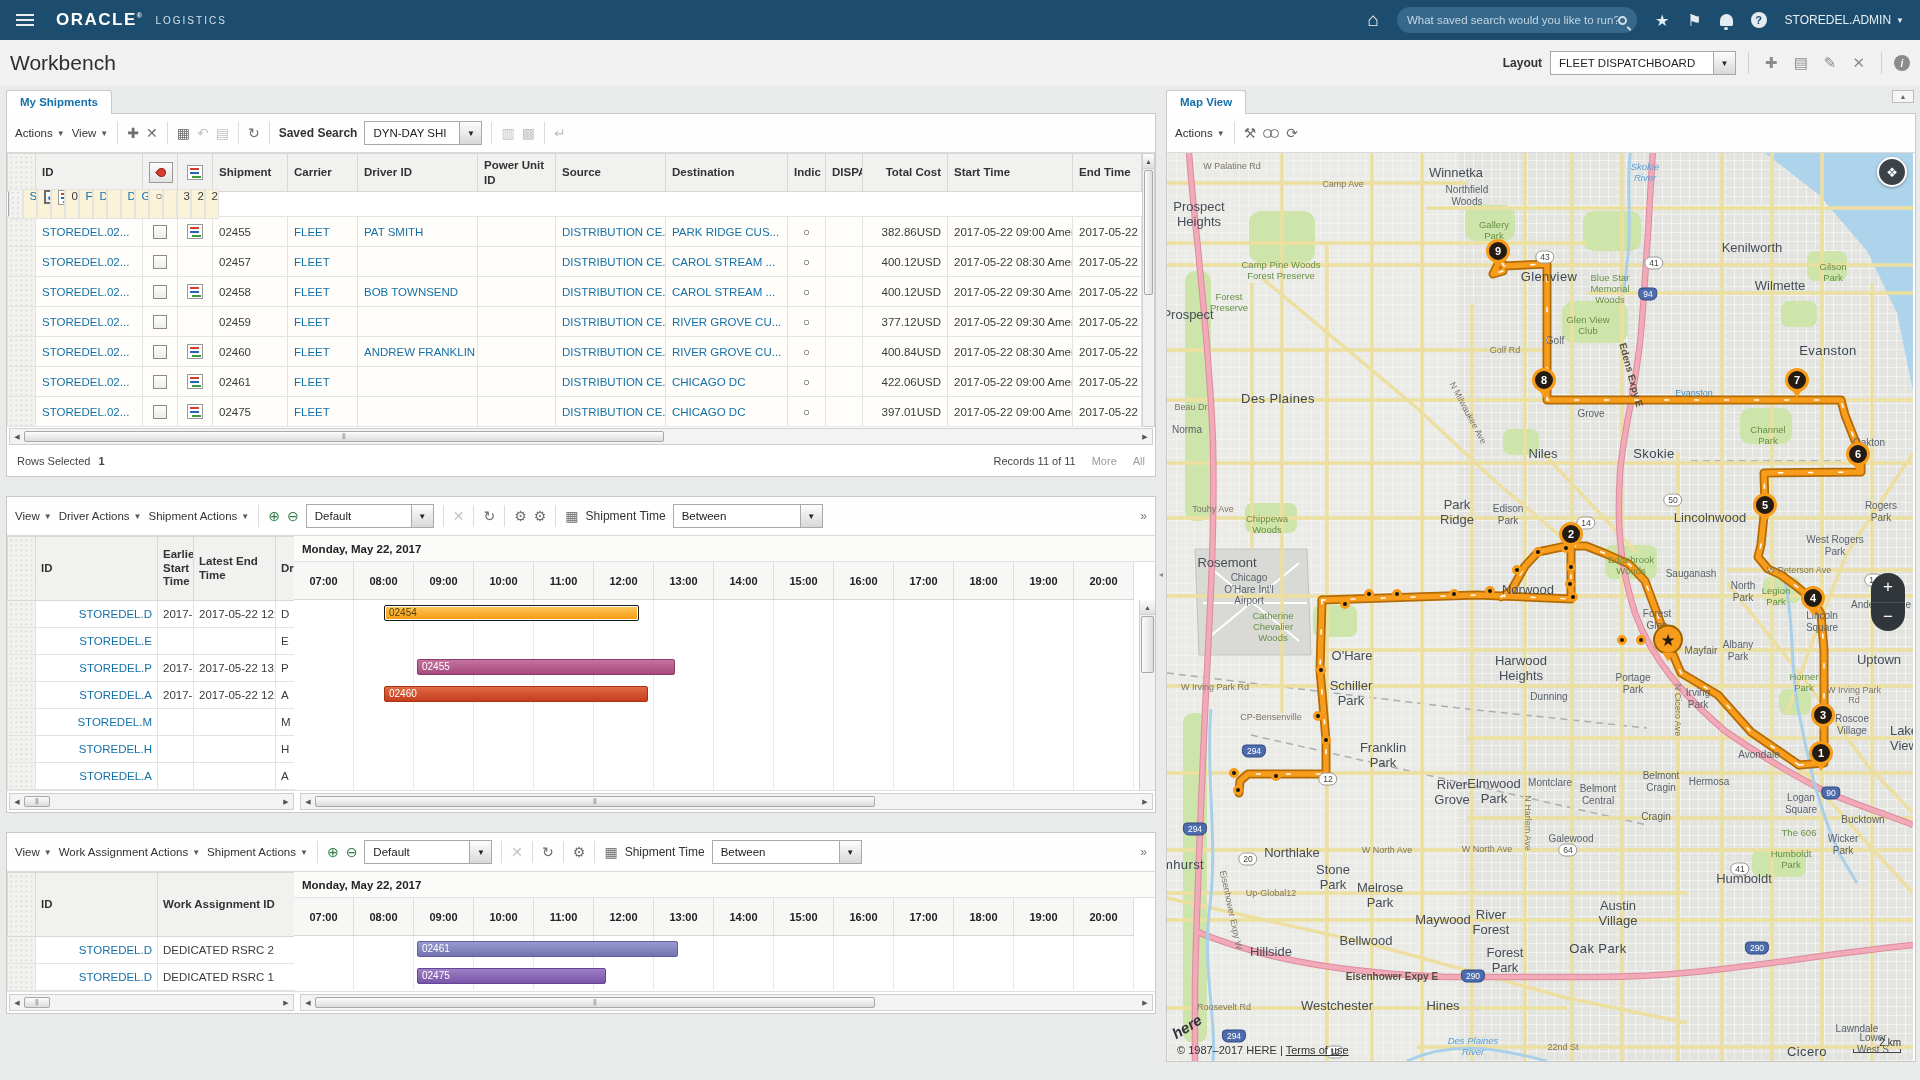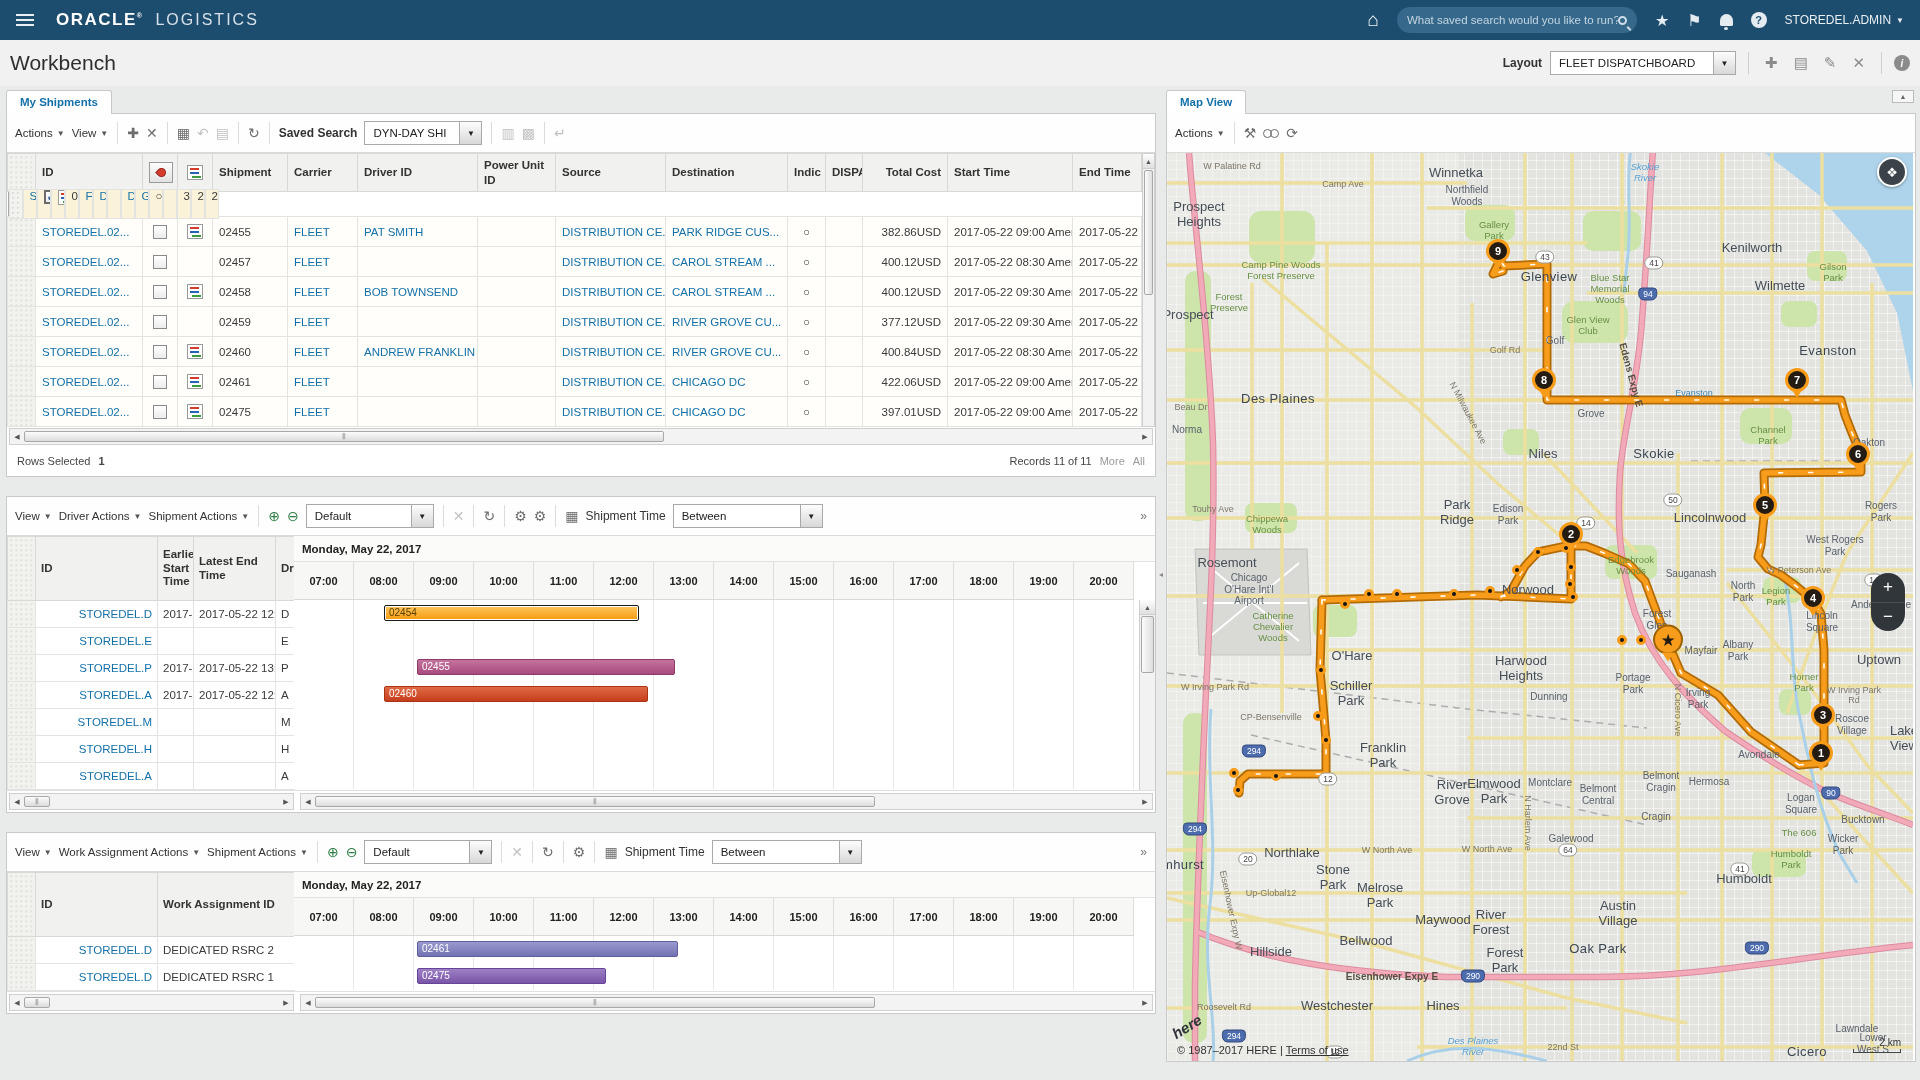--- a/index.html
+++ b/index.html
@@ -4,21 +4,21 @@
 <style>
   * { margin:0; padding:0; box-sizing:border-box; }
   html,body { width:1920px; height:1080px; overflow:hidden; font-family:"Liberation Sans", sans-serif; background:#e9ebea; }
 
   
   .topbar { height:40px; background:#1d4d6e; display:flex; align-items:center; padding:0 16px; color:#fff; }
   .burger { width:18px; display:flex; flex-direction:column; gap:3px; margin-right:22px; cursor:pointer; }
   .burger i { height:2px; background:#e9eef2; display:block; }
   .logo { font-weight:bold; font-size:17px; letter-spacing:1.5px; color:#fff; }
   .logo sup { font-size:7px; }
-  .product { font-size:16px; letter-spacing:2px; color:#d6e0e8; margin-left:12px; }
+  .product { font-size:10px; letter-spacing:2px; color:#d6e0e8; margin-left:12px; }
   .topbar .right { margin-left:auto; display:flex; align-items:center; gap:18px; }
   .homeico { font-size:19px; color:#eef3f7; }
   .searchpill { width:240px; height:26px; background:#35688a; border-radius:13px; display:flex; align-items:center; padding:0 10px; }
   .searchpill input { flex:1; background:transparent; border:none; outline:none; color:#e8f0f6; font-size:11.5px; }
   .searchpill input::placeholder { color:#c3d5e2; }
   .mag { width:9px; height:9px; border:2px solid #cfdde8; border-radius:50%; position:relative; flex:none; }
   .mag::after { content:""; position:absolute; width:2px; height:5px; background:#cfdde8; left:8px; top:8px; transform:rotate(-45deg); }
   .navico { font-size:16px; color:#e4ebf1; }
   .bellico { width:13px; height:12px; background:#e4ebf1; border-radius:7px 7px 2px 2px; position:relative; }
   .bellico::after { content:""; position:absolute; left:4px; top:13px; width:4px; height:3px; background:#e4ebf1; border-radius:50%; }
@@ -78,21 +78,21 @@
   .hbtn { width:24px; height:21px; border:1px solid #9a9a9a; background:linear-gradient(#fdfdfd,#e2e2e2); display:inline-flex; align-items:center; justify-content:center; }
   .pinico { width:9px; height:9px; background:#d63c2e; border-radius:50% 50% 50% 0; transform:rotate(45deg); display:inline-block; border:1px solid #8e1f14; }
   .vscroll { width:16px; background:#f2f2f2; border:1px solid #cfcfcf; position:relative; }
   .sb-arrow { height:15px; text-align:center; font-size:7px; color:#555; line-height:15px; background:linear-gradient(#fcfcfc,#e0e0e0); border-bottom:1px solid #cfcfcf; }
   .sb-thumb { position:absolute; left:1px; right:1px; top:16px; height:46%; background:linear-gradient(90deg,#fbfbfb,#dedede); border:1px solid #a8a8a8; border-radius:2px; }
   .hscroll { height:17px; margin:1px 2px; background:#f3f3f3; border:1px solid #cfcfcf; display:flex; align-items:center; position:relative; }
   .hs-arrow { width:14px; font-size:7px; color:#555; text-align:center; flex:none; }
   .hs-thumb { height:11px; background:linear-gradient(#fcfcfc,#dcdcdc); border:1px solid #a8a8a8; border-radius:2px; position:relative; }
   .hs-thumb::after { content:"⫴"; position:absolute; left:50%; top:50%; transform:translate(-50%,-54%); font-size:8px; color:#888; }
   .panel-footer { height:30px; display:flex; align-items:center; font-size:11px; color:#444; padding:0 10px; gap:8px; }
-  .pf-right { margin-left:auto; display:flex; gap:8px; align-items:center;text-align:center; }
+  .pf-right { margin-left:auto; display:flex; gap:16px; align-items:center;text-align:center; }
   .pf-dim { color:#9a9a9a; }
 
   
   .gantt { display:flex; border-bottom:1px solid #e0e0e0; }
   .ggrid { width:287px; flex:none; border-right:1px solid #c9c9c9; }
   .ggrid table { width:287px; }
   .ggrid th, .ggrid td { border:1px solid #e3e3e1; font-size:11.5px; overflow:hidden; white-space:nowrap; }
   .ggrid th { background:#f1f1ef; border-color:#d8d8d6; color:#333; text-align:left; padding:2px 5px; height:64px; vertical-align:middle; white-space:pre-line; line-height:1.2; }
   .ggrid td { height:27px; padding:0 5px; background:#fff; color:#3a3a3a; }
   .ggrid td.r { text-align:right; }

